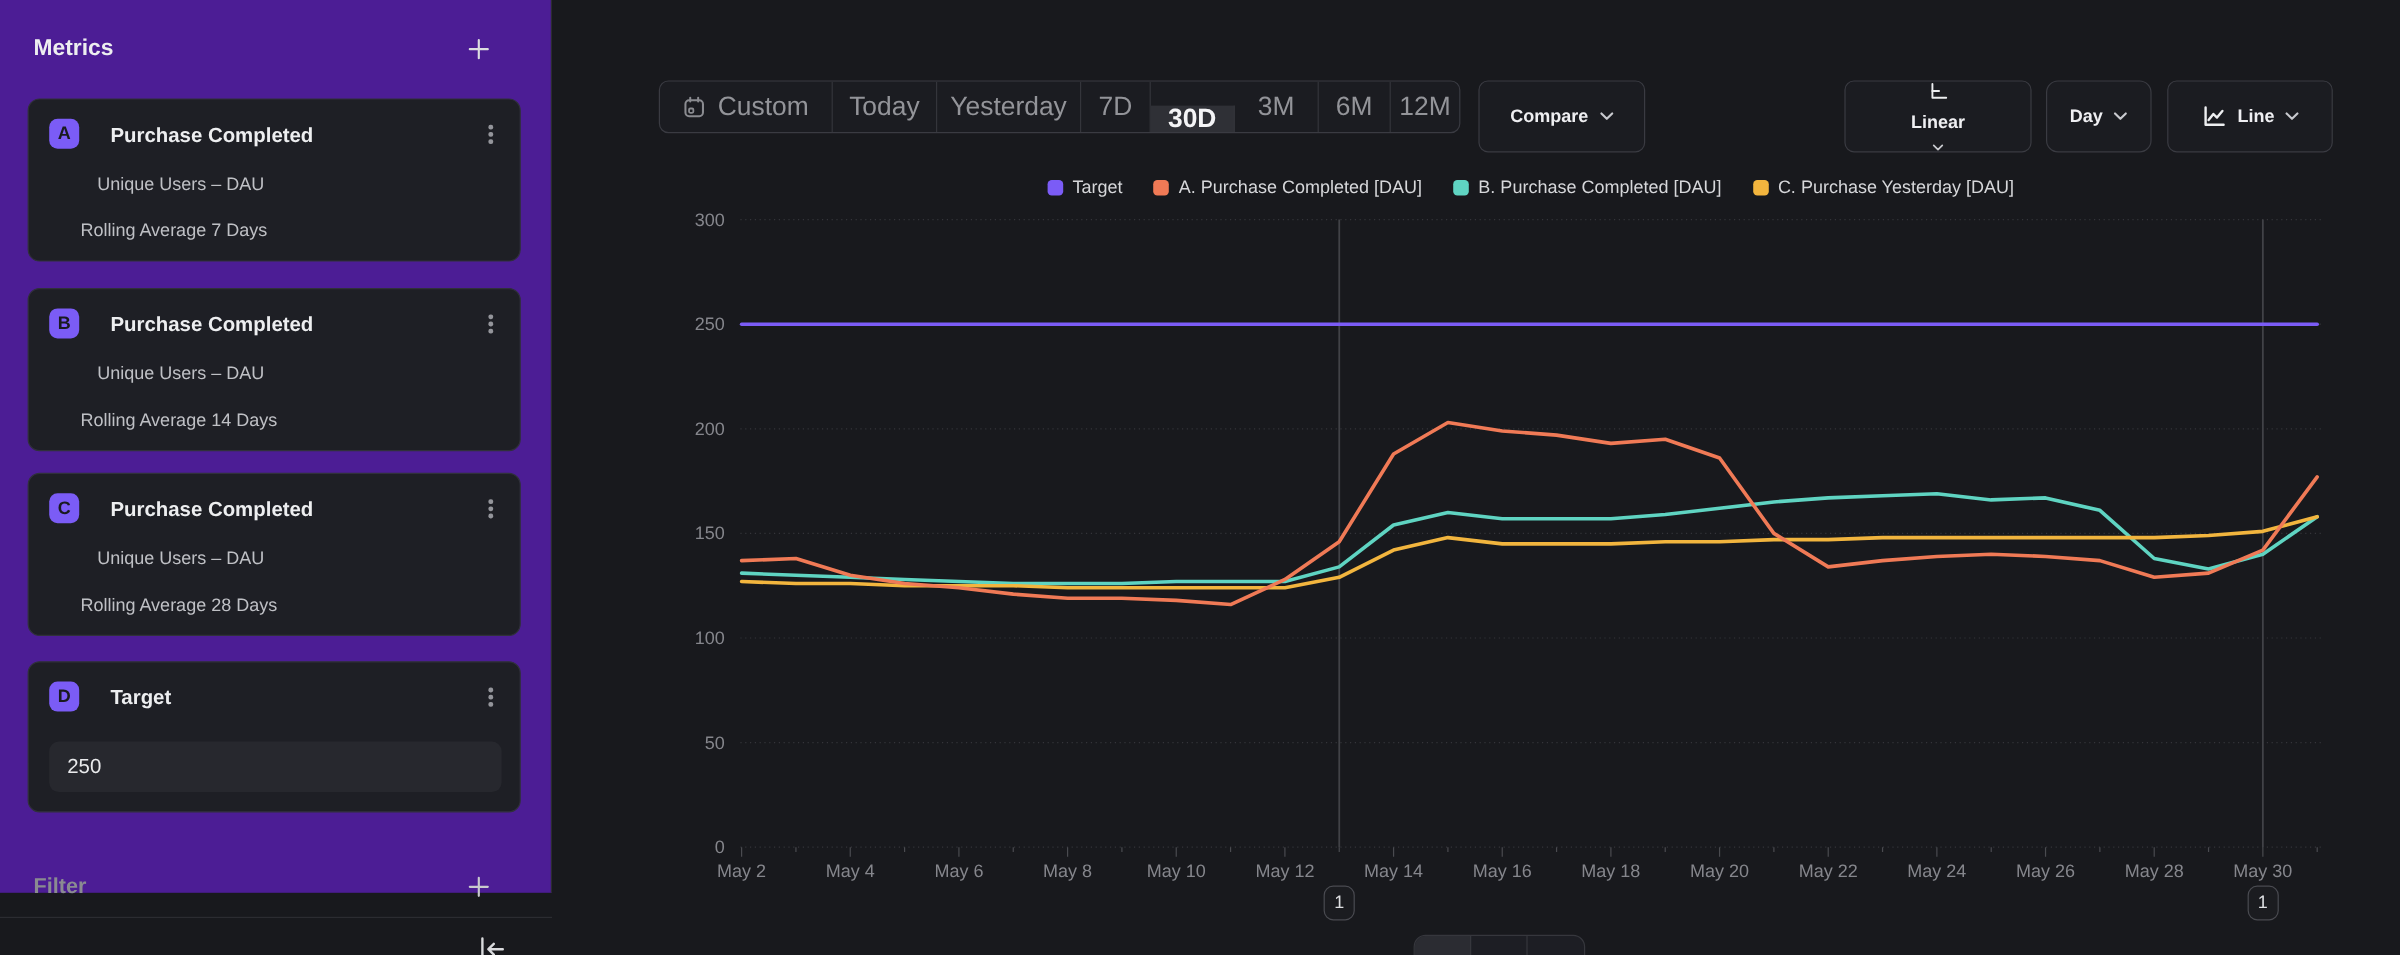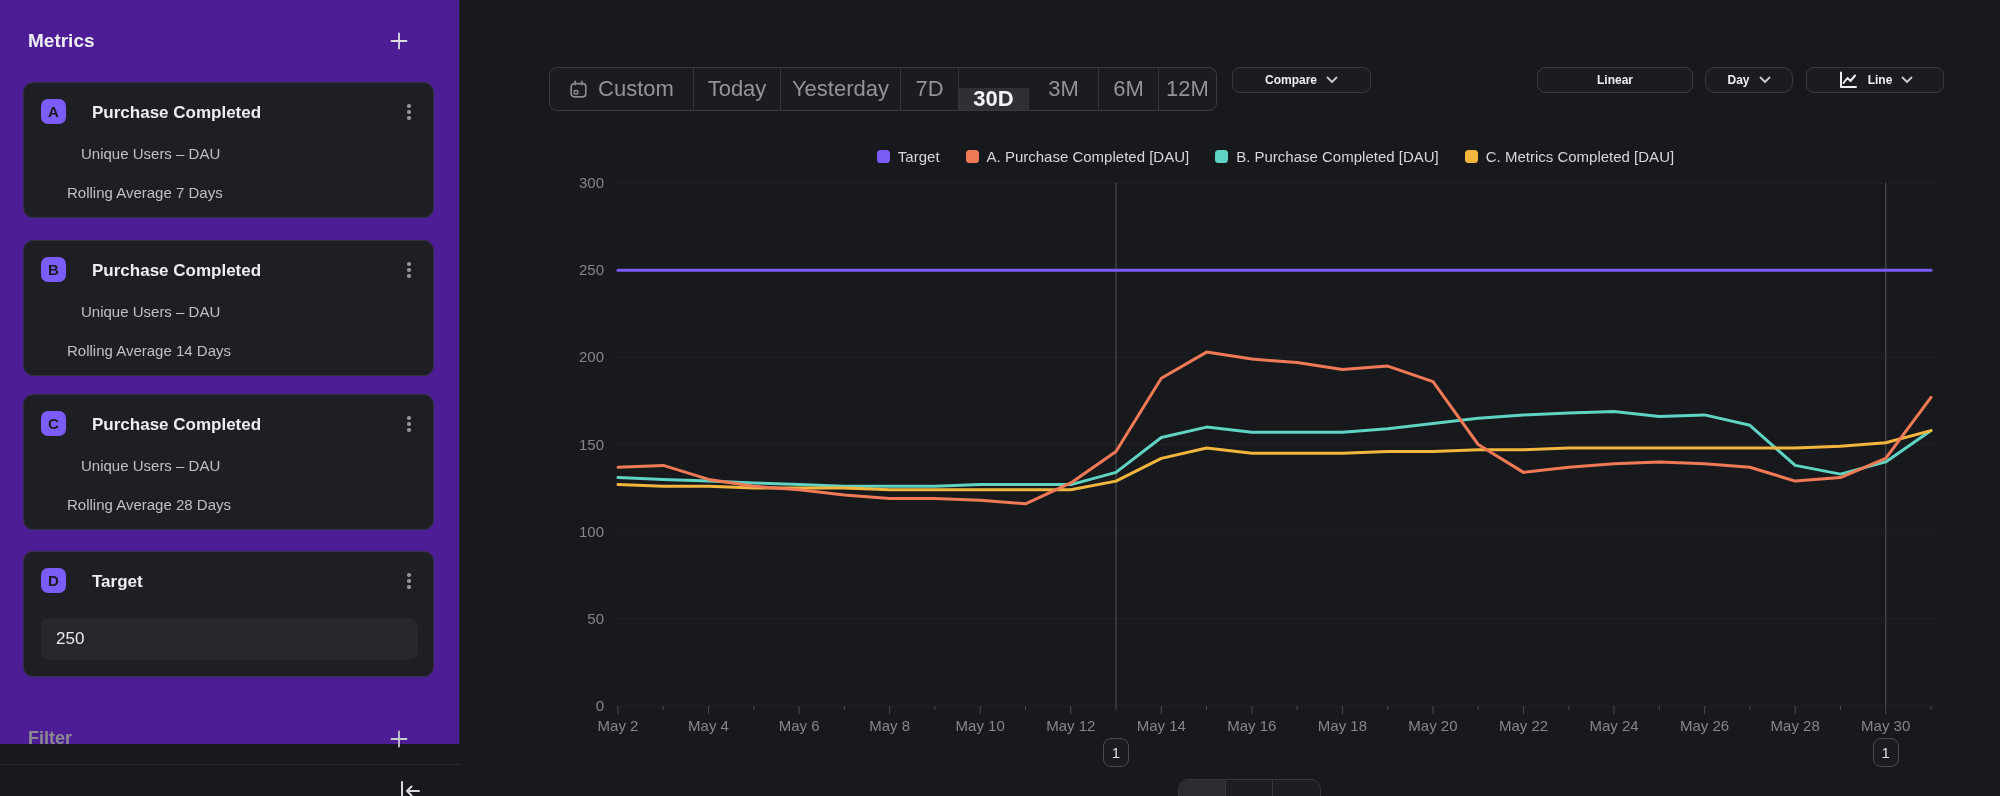--- a/index.html
+++ b/index.html
@@ -27,21 +27,21 @@
   .card-sub2 { position:absolute; left:43px; top:101px; font-size:15px; color:#BFC0C5; }
   .target-input { position:absolute; left:17px; top:66px; width:377px; height:42px; background:#27282E; border:none; border-radius:8px; color:#E9EAEC; font-size:17px; padding:0 15px; outline:none; font-family:inherit; }
   .filter-header { position:absolute; left:28px; top:728px; font-size:18px; font-weight:700; color:#8A8B91; }
   .sidebar-divider { position:absolute; left:0; top:764px; width:460px; height:1px; background:#2B2C31; }
   .collapse-btn { position:absolute; left:392px; top:778px; width:36px; height:30px; display:flex; align-items:flex-start; justify-content:center; cursor:pointer; }
   
   .range-control { position:absolute; left:549px; top:67px; height:44px; display:flex; border:1px solid #3A3B42; border-radius:8px; background:#1B1C21; overflow:hidden; }
   .range-seg { display:flex; align-items:center; justify-content:center; gap:10px; font-size:22px; color:#939499; border-right:1px solid #34353B; cursor:pointer; }
   .range-seg:last-child { border-right:none; }
   .range-seg.active { background:#2F3036; color:#F4F4F6; font-weight:700;margin-top:20px; }
-  .tb-btn { position:absolute; top:67px; height:26px; border:1px solid #3A3B42; border-radius:8px; background:#1B1C21; display:flex; align-items:center; justify-content:center; gap:9px; font-size:12px; font-weight:700; color:#EFEFF2; cursor:pointer; }
+  .tb-btn { position:absolute; top:67px; height:60px; border:1px solid #3A3B42; border-radius:8px; background:#1B1C21; display:flex; align-items:center; justify-content:center; gap:9px; font-size:15px; font-weight:700; color:#EFEFF2; cursor:pointer; }
   .compare-btn { left:1232px; width:139px; }
   .linear-btn { left:1537px; width:156px;flex-direction:column; }
   .day-btn { left:1705px; width:88px;border-radius:10px; }
   .line-btn { left:1806px; width:138px; }
   
   .legend { position:absolute; left:617px; top:148px; width:1317px; display:flex; justify-content:center; align-items:center; gap:26px; }
   .legend-item { display:flex; align-items:center; gap:8px; cursor:pointer; }
   .legend-swatch { width:13px; height:13px; border-radius:3.5px; background:#777; }
   .legend-label { font-size:15px; color:#D6D7DA; }
   
@@ -189,21 +189,21 @@
     <div class="legend-item">
       <span class="legend-swatch" style="background: rgb(240, 122, 86);"></span>
       <span class="legend-label">A. Purchase Completed [DAU]</span>
     </div>
     <div class="legend-item">
       <span class="legend-swatch" style="background: rgb(95, 212, 194);"></span>
       <span class="legend-label">B. Purchase Completed [DAU]</span>
     </div>
     <div class="legend-item">
       <span class="legend-swatch" style="background: rgb(242, 181, 62);"></span>
-      <span class="legend-label">C. Metrics Completed [DAU]</span>
+      <span class="legend-label">C. Purchase Yesterday [DAU]</span>
     </div>
   </div>
 
   <svg id="chart-svg" width="2000" height="796" viewBox="0 0 2000 796">
       <line x1="617" x2="1934" y1="706" y2="706" stroke="#34353A" stroke-width="1" stroke-dasharray="1 3"></line>
       <text x="604" y="711" fill="#85868C" font-size="15" text-anchor="end" font-family="Liberation Sans, sans-serif">0</text>
       <line x1="617" x2="1934" y1="618.8333333333334" y2="618.8333333333334" stroke="#34353A" stroke-width="1" stroke-dasharray="1 3"></line>
       <text x="604" y="623.8333333333334" fill="#85868C" font-size="15" text-anchor="end" font-family="Liberation Sans, sans-serif">50</text>
       <line x1="617" x2="1934" y1="531.6666666666666" y2="531.6666666666666" stroke="#34353A" stroke-width="1" stroke-dasharray="1 3"></line>
       <text x="604" y="536.6666666666666" fill="#85868C" font-size="15" text-anchor="end" font-family="Liberation Sans, sans-serif">100</text>

